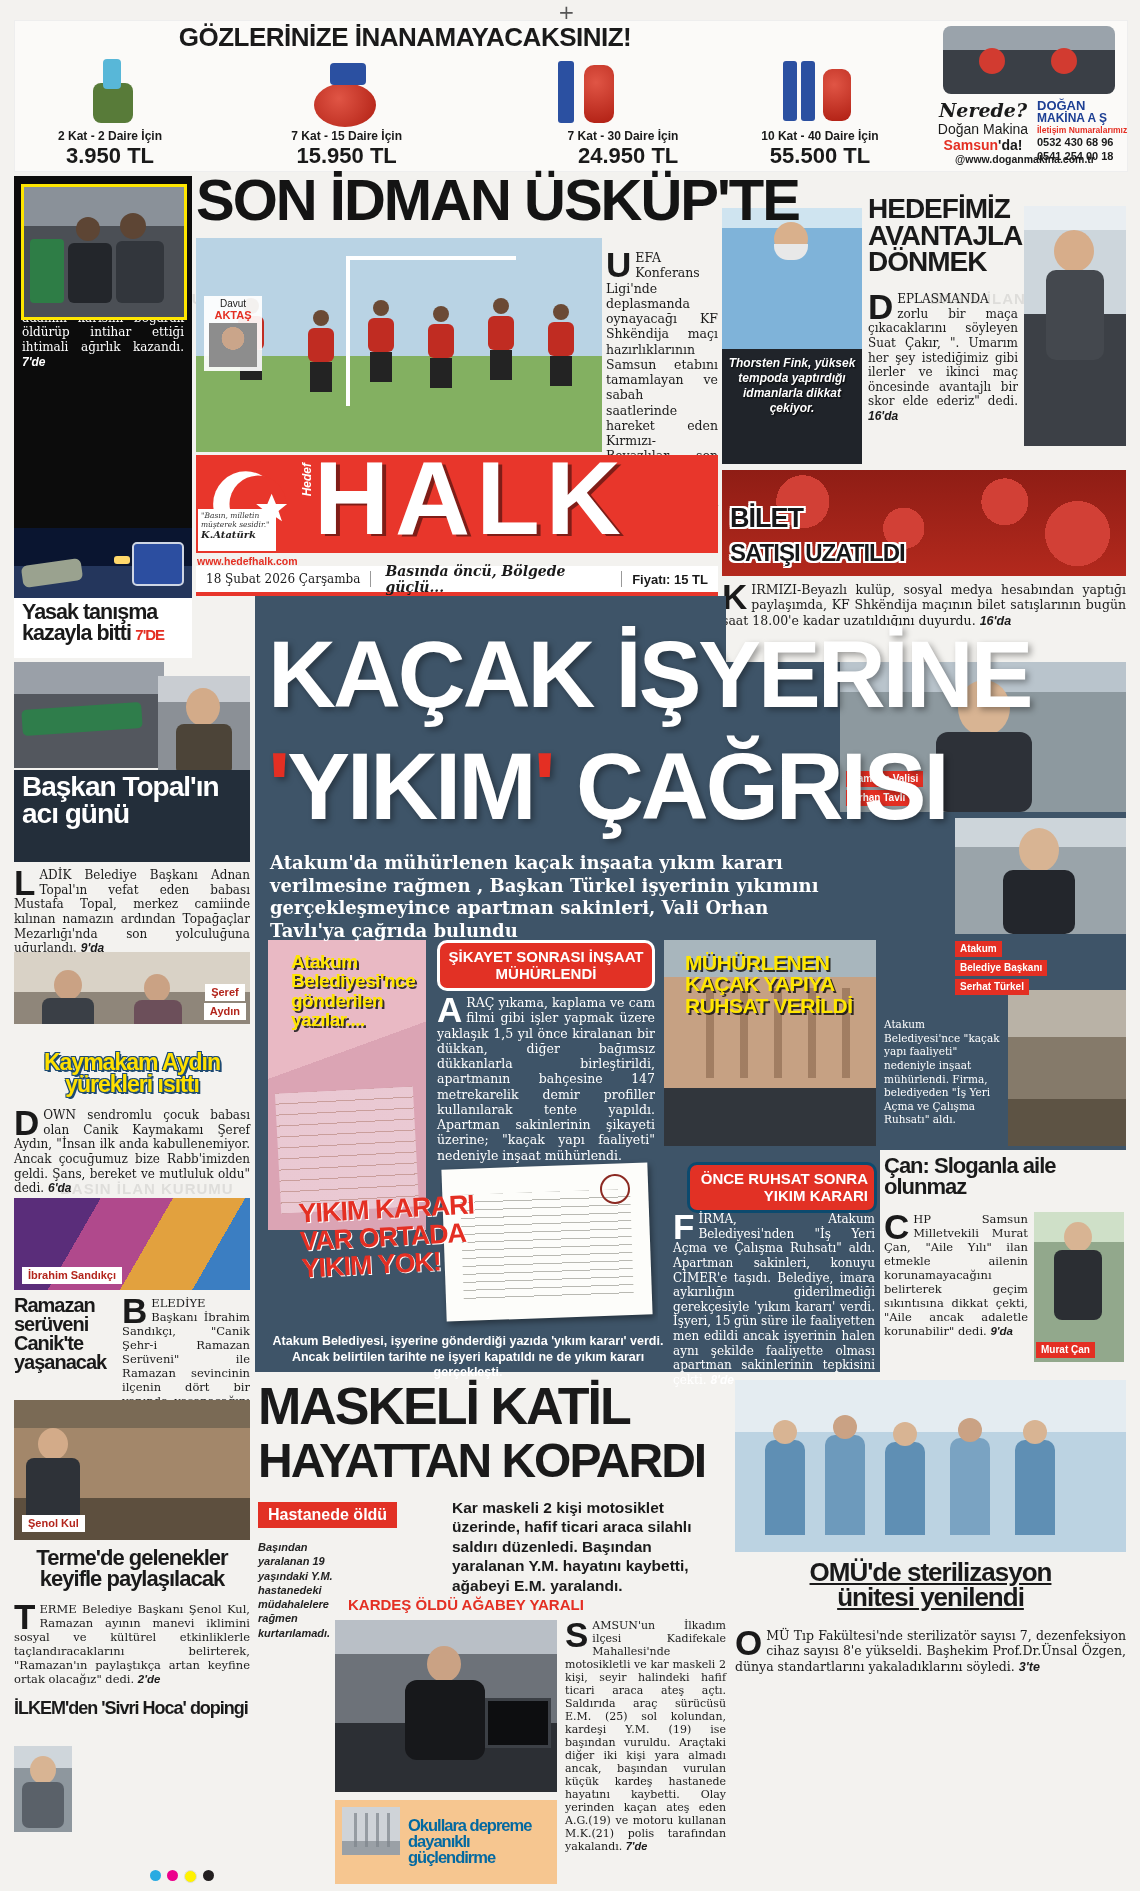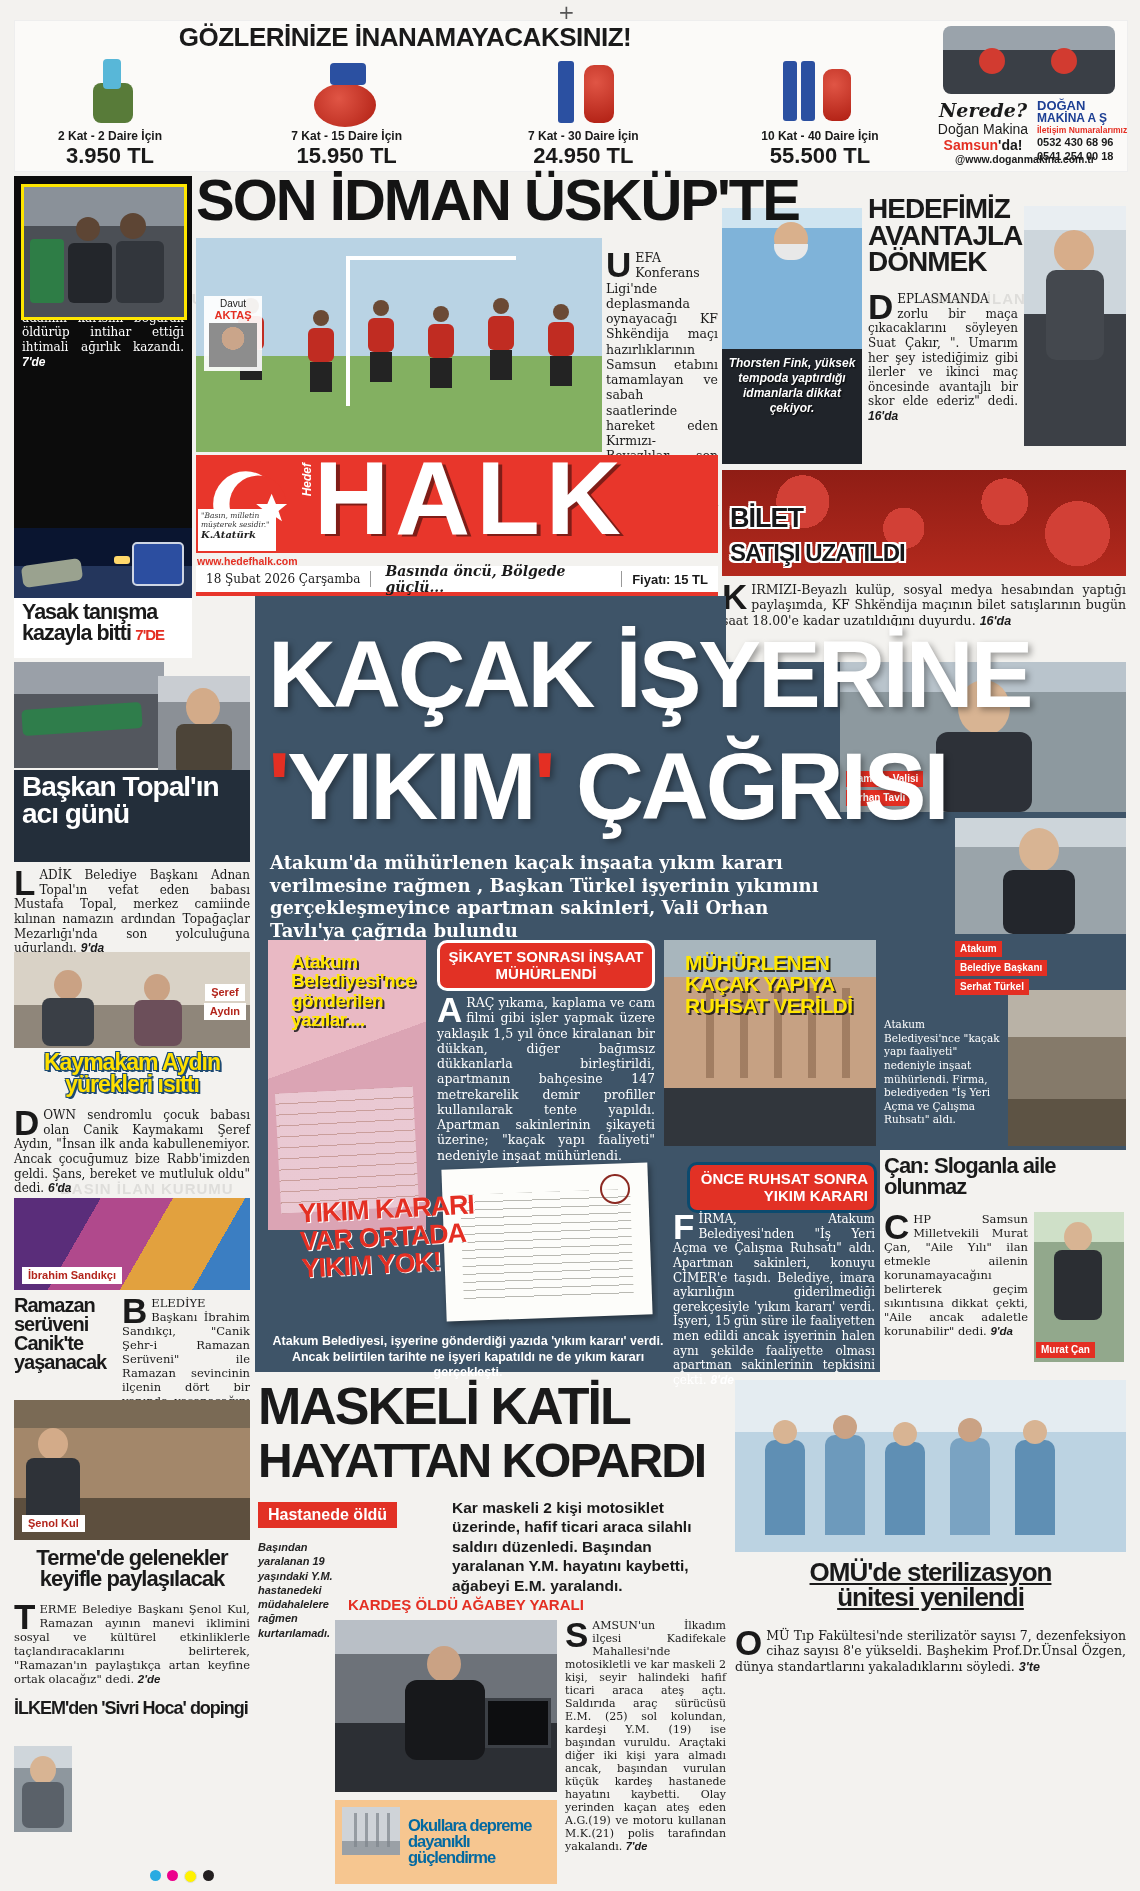--- a/index.html
+++ b/index.html
@@ -55,21 +55,21 @@
       <div style="font:800 22px 'Liberation Sans',sans-serif;">3.950 TL</div>
     </div>
     <div style="width:190px;text-align:center;">
       <div style="height:72px;position:relative;">
         <div class="abs" style="left:62px;top:26px;width:62px;height:44px;background:radial-gradient(circle at 40% 35%,#e05545,#b01f13);border-radius:50%;"></div>
         <div class="abs" style="left:78px;top:6px;width:36px;height:22px;background:#2b50a1;border-radius:4px;"></div>
       </div>
       <div style="font:700 12px 'Liberation Sans',sans-serif;">7 Kat - 15 Daire İçin</div>
       <div style="font:800 22px 'Liberation Sans',sans-serif;">15.950 TL</div>
     </div>
-    <div style="width:190px;text-align:center;">
+    <div style="width:190px;text-align:right;">
       <div style="height:72px;position:relative;">
         <div class="abs" style="left:96px;top:8px;width:30px;height:58px;background:radial-gradient(circle at 40% 30%,#e05545,#b01f13);border-radius:10px;"></div>
         <div class="abs" style="left:70px;top:4px;width:16px;height:62px;background:#2b50a1;border-radius:3px;"></div>
       </div>
       <div style="font:700 12px 'Liberation Sans',sans-serif;">7 Kat - 30 Daire İçin</div>
       <div style="font:800 22px 'Liberation Sans',sans-serif;">24.950 TL</div>
     </div>
     <div style="width:190px;text-align:center;">
       <div style="height:72px;position:relative;">
         <div class="abs" style="left:58px;top:4px;width:14px;height:60px;background:#2b50a1;border-radius:3px;"></div>
@@ -300,21 +300,21 @@
      background:linear-gradient(180deg,#c9cdd2 0 25%,#8b9096 25% 100%);">
   <div class="abs" style="left:28px;top:12px;width:34px;height:38px;border-radius:50%;background:#d3ab89;"></div>
   <div class="abs" style="left:18px;top:48px;width:56px;height:52px;border-radius:8px;background:#4c4438;"></div>
 </div>
 <div class="abs" style="left:14px;top:770px;width:236px;height:92px;background:#232e3a;padding:4px 8px;box-sizing:border-box;">
   <div class="hl" style="color:#fff;font-size:28px;">Başkan Topal'ın acı günü</div>
 </div>
 <p class="abs body-txt dc" style="left:14px;top:868px;width:236px;margin:0;font-size:12px;"><span>LADİK Belediye Başkanı Adnan Topal'ın vefat eden babası Mustafa Topal, merkez camiinde kılınan namazın ardından Topağaçlar Mezarlığı'nda son yolculuğuna uğurlandı.</span>
    <b class="ref">9'da</b></p>
 
-<div class="photo" style="left:14px;top:952px;width:236px;height:96px;
+<div class="photo" style="left:14px;top:952px;width:236px;height:72px;
      background:linear-gradient(180deg,#d9d2c6 0 55%,#8f867a 55% 100%);">
   <div class="abs" style="left:40px;top:18px;width:28px;height:30px;border-radius:50%;background:#caa284;"></div>
   <div class="abs" style="left:28px;top:46px;width:52px;height:48px;border-radius:8px;background:#3a3f46;"></div>
   <div class="abs" style="left:130px;top:22px;width:26px;height:28px;border-radius:50%;background:#caa284;"></div>
   <div class="abs" style="left:120px;top:48px;width:48px;height:46px;border-radius:8px;background:#6c4f5a;"></div>
   <div class="abs" style="right:4px;top:30px;text-align:center;">
     <span class="wlabel">Şeref</span><br>
     <span class="wlabel">Aydın</span>
   </div>
 </div>

